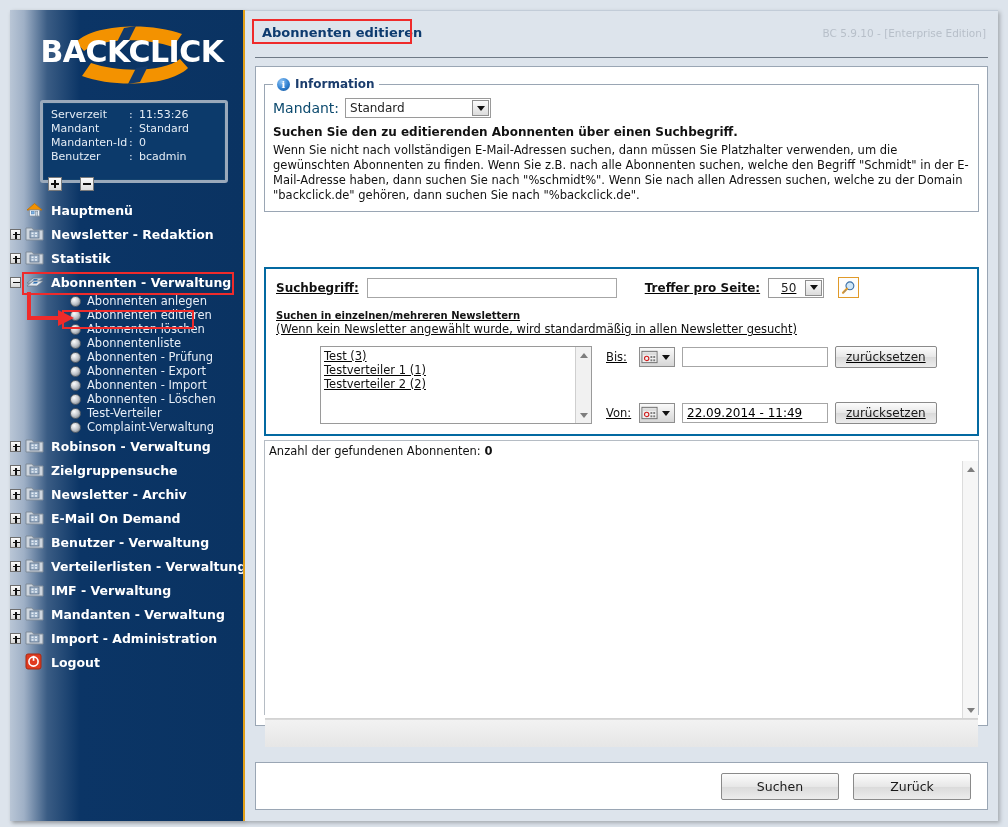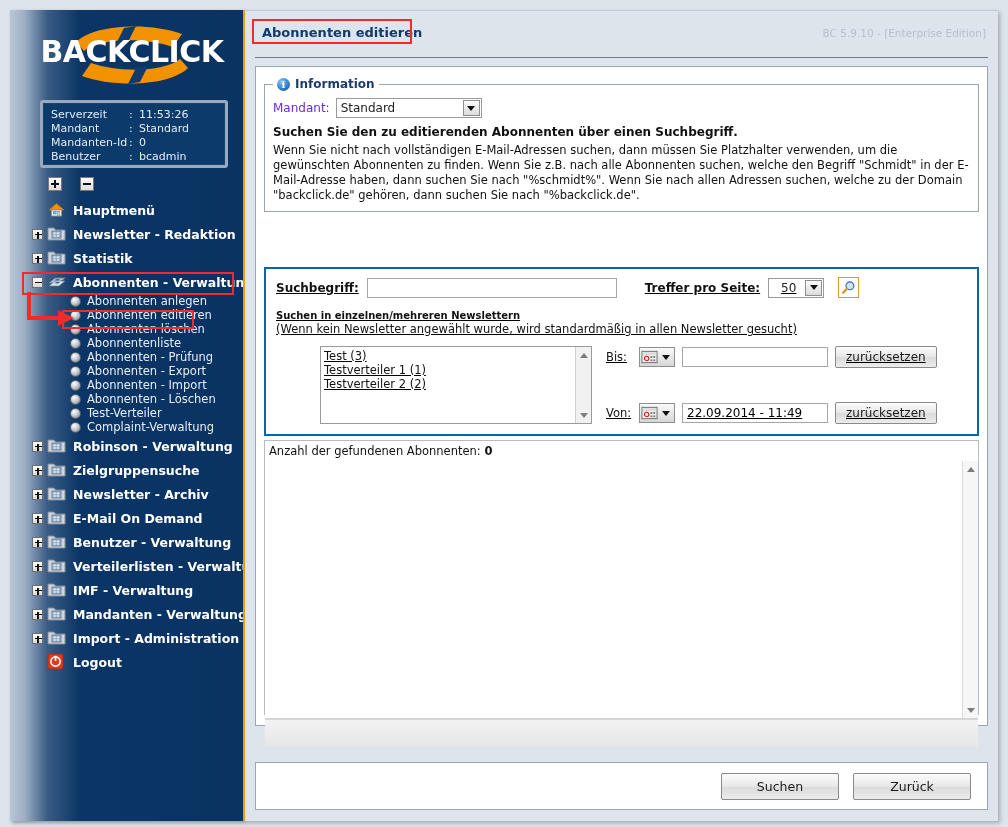--- a/index.html
+++ b/index.html
@@ -27,21 +27,21 @@
     overflow: hidden;
   }
   .logo-wrap {
     position: absolute; left: 22px; top: 10px;
     width: 200px; height: 70px;
   }
   .logo-svg { display:block; }
 
   .infobox {
     position: absolute; left: 30px; top: 90px;
-    width: 188px; height: 68px;
+    width: 188px; height: 83px;
     background: #0c3a6b;
     border: 3px solid #9aa9bb;
     border-radius: 3px;
     box-shadow: inset 0 0 0 1px #14436f;
   }
   .infobox table {
     border-collapse: collapse;
     margin: 5px 0 0 8px;
     font-size: 11px; color: #e4ecf5;
   }
@@ -59,21 +59,21 @@
   .pm-btn::before, .pm-btn::after {
     content:""; position:absolute; background:#111;
   }
   .pm-btn::before { left:2px; top:5px; width:8px; height:2px; }
   .pm-btn.plus::after { left:5px; top:2px; width:2px; height:8px; }
 
   .tree { position: absolute; left: 0; top: 188px; width: 233px; }
   .node {
     position: relative;
     display: flex; align-items: center;
-    height: 24px; padding-left: 22px;
+    height: 24px; 
     color: #ffffff; font-size: 12.5px; font-weight: bold;
     white-space: nowrap;
   }
   .node .tog {
     width: 11px; height: 11px; flex: 0 0 11px;
     background: linear-gradient(#fcfcfc,#d8d8d8);
     border: 1px solid #6e6e6e; position: relative;
     margin-right: 4px; cursor: pointer;
   }
   .node .tog::before { content:""; position:absolute; left:2px; top:4px; width:7px; height:1.5px; background:#111; }
@@ -152,21 +152,21 @@
     padding: 0 4px; display: flex; align-items: center; gap: 5px;
   }
   .info-dot {
     width: 13px; height: 13px; border-radius: 50%;
     background: radial-gradient(circle at 35% 28%, #8ec4f5 0%, #2f7fd0 55%, #14508f 100%);
     color: #fff; font-size: 10px; font-weight: bold;
     display: flex; align-items: center; justify-content: center;
     font-family: "DejaVu Serif", serif;
   }
   .mandant-row { display:flex; align-items:center; gap:6px; margin: 3px 0 7px 0; }
-  .mandant-row .lb { font-size: 12px; color: #6d28d9; }
+  .mandant-row .lb { font-size: 14px; color: #0c4a6e; }
   select.sel, .fake-select {
     font-size: 12px; height: 20px;
     border: 1px solid #9a9a9a;
     background: #fff;
     font-family: "DejaVu Sans", "Liberation Sans", sans-serif;
     color: #222;
     display: inline-flex; align-items: center;
     padding: 0 0 0 4px;
   }
   .fake-select { position: relative; }

